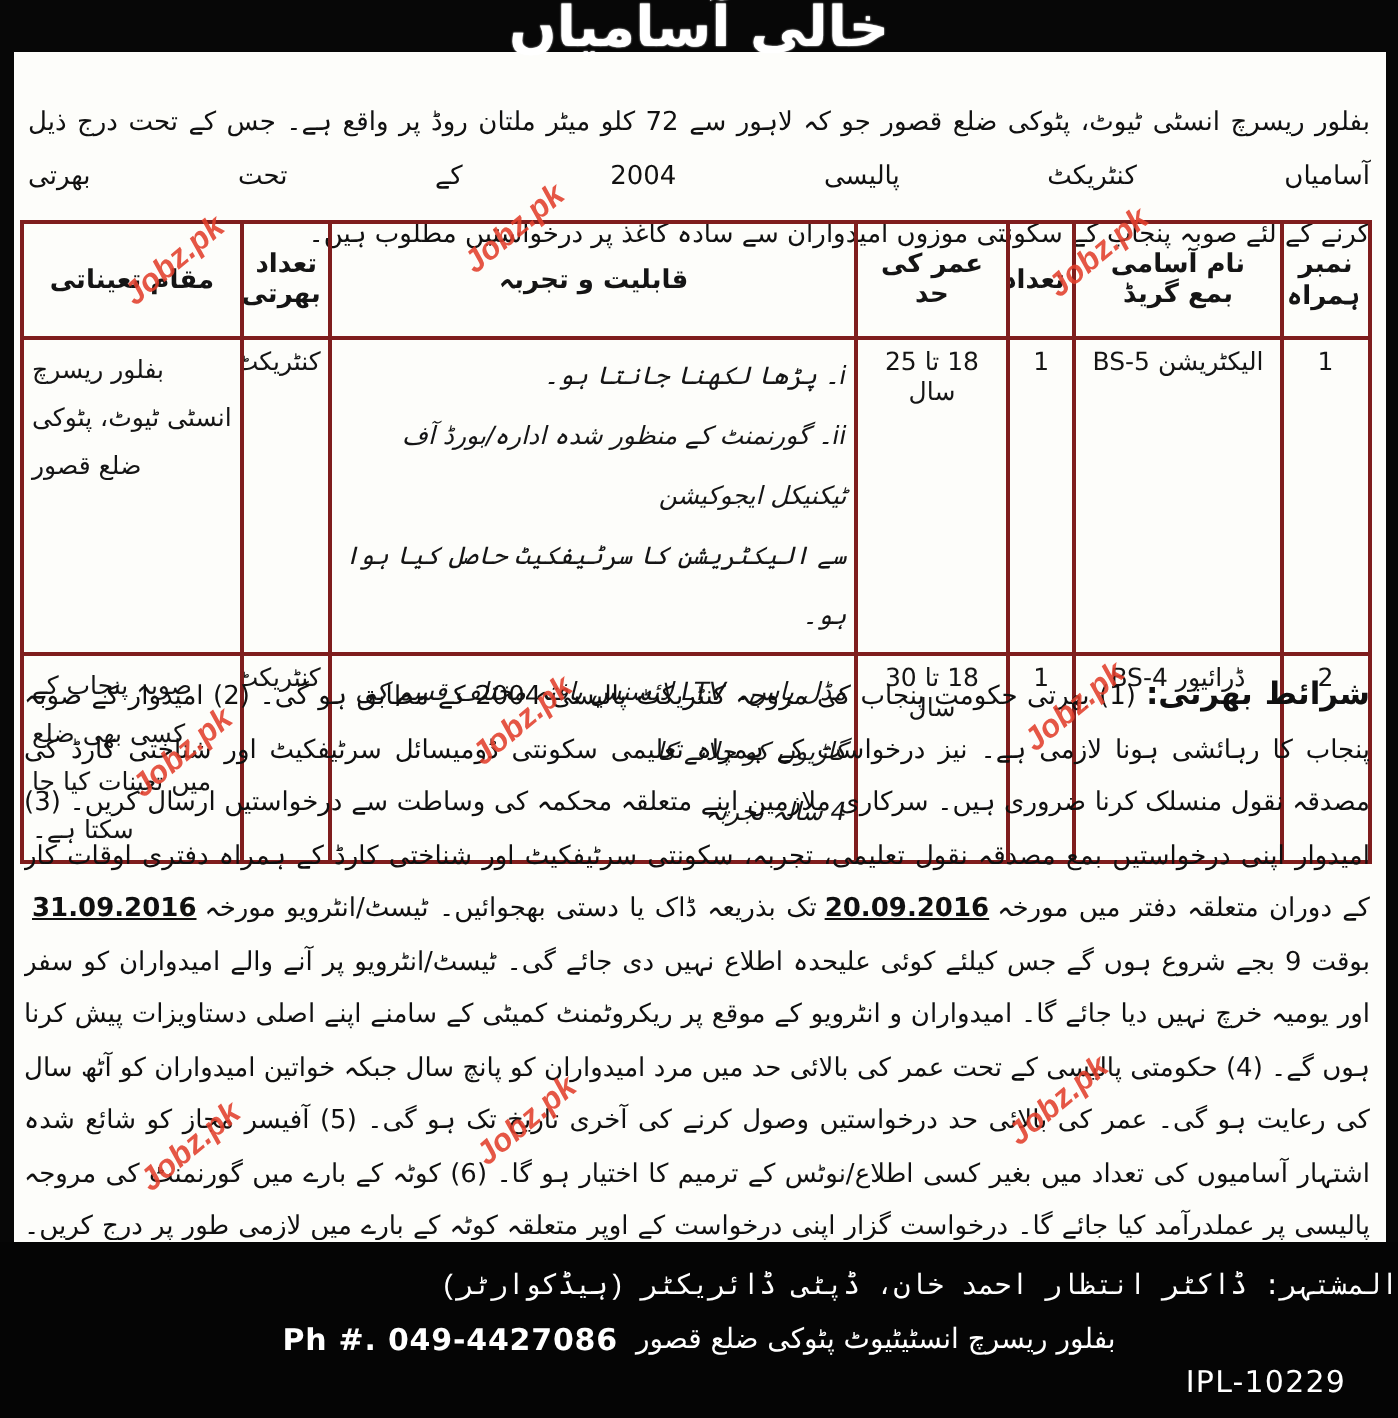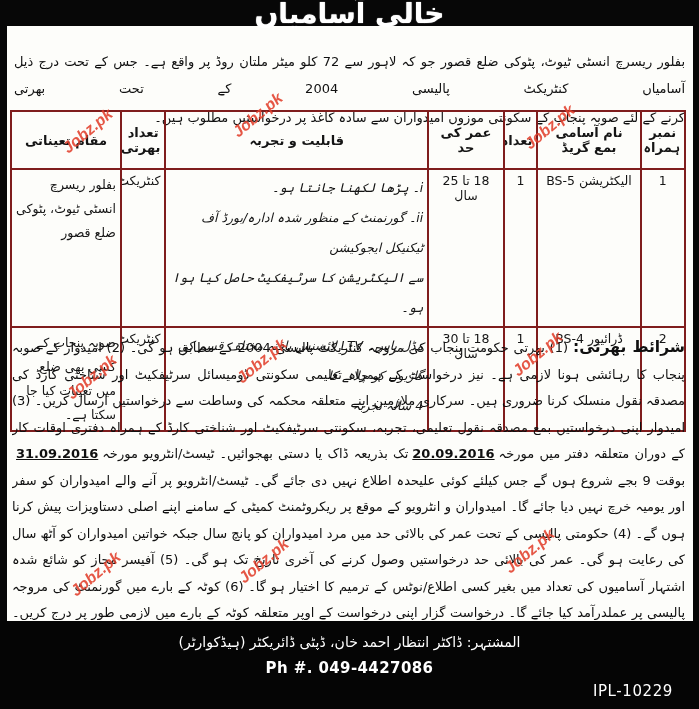--- a/index.html
+++ b/index.html
@@ -17,30 +17,30 @@
   .intro .l2{text-align:right;margin-top:2px;}
   table.jobs{position:absolute;top:110px;right:13px;width:676px;border-collapse:collapse;
              direction:rtl;table-layout:fixed;}
   table.jobs th,table.jobs td{border:2px solid #7f1d1d;font-size:12.5px;padding:3px 4px;
              overflow:hidden;background:transparent;}
   table.jobs th{height:50px;font-weight:bold;vertical-align:middle;text-align:center;font-size:13px;}
   tr.r1 td{height:96px;}
   tr.r2 td{height:56px;}
   td.c{text-align:center;vertical-align:top;padding-top:7px;}
   td.qual{text-align:right;vertical-align:top;white-space:pre-line;line-height:30px;padding:4px 9px;font-style:italic;}
-  td.place{text-align:right;vertical-align:top;padding-top:6px;line-height:24px;}
+  td.place{text-align:left;vertical-align:top;padding-top:6px;line-height:24px;}
   .latin{font-family:"DejaVu Sans",sans-serif;}
   .conditions{position:absolute;top:334px;right:14px;left:12px;height:286px;overflow:hidden;
               direction:rtl;text-align:justify;font-size:13px;line-height:26.5px;color:#101010;}
   .conditions .lbl{font-weight:bold;font-size:15.5px;letter-spacing:.5px;margin-left:5px;}
   .conditions .date{font-weight:bold;text-decoration:underline;margin:0 4px;unicode-bidi:embed;
                     direction:ltr;display:inline-block;}
   .footer-bar{position:absolute;top:621px;left:0;width:699px;height:88px;background:#050505;
               color:#fff;z-index:5;}
-  .footer-bar .issuer{margin-top:13px;text-align:center;direction:rtl;font-size:14px;}
+  .footer-bar .issuer{margin-top:13px;text-align:right;direction:rtl;font-size:14px;font-family:Liberation Mono, monospace;}
   .footer-bar .line2{margin-top:9px;display:flex;direction:rtl;justify-content:center;
                      align-items:center;gap:9px;font-size:14px;}
   .footer-bar .phone{font-size:15px;font-weight:bold;letter-spacing:.4px;}
   .ref{position:absolute;right:26px;bottom:9px;font-size:15px;color:#fff;letter-spacing:.6px;margin-left:45px;}
   .wm{position:absolute;color:#e2402d;font-weight:bold;font-size:16px;
       font-family:"Liberation Sans",sans-serif;transform:rotate(-40deg);opacity:.88;z-index:2;
       font-style:italic;pointer-events:none;}
 </style>
 </head>
 <body>
@@ -101,20 +101,21 @@
       <td class="place">صوبہ پنجاب کے کسی بھی ضلع میں تعینات کیا جا سکتا ہے۔</td>
     </tr>
   </tbody>
     </table>
 
   <div class="conditions"><span class="lbl">شرائط بھرتی:</span><span>(1) بھرتی حکومت پنجاب کی مروجہ کنٹریکٹ پالیسی 2004 کے مطابق ہو گی۔ (2) امیدوار کے صوبہ پنجاب کا رہائشی ہونا لازمی ہے۔ نیز درخواست کے ہمراہ تعلیمی سکونتی ڈومیسائل سرٹیفکیٹ اور شناختی کارڈ کی مصدقہ نقول منسلک کرنا ضروری ہیں۔ سرکاری ملازمین اپنے متعلقہ محکمہ کی وساطت سے درخواستیں ارسال کریں۔ (3) امیدوار اپنی درخواستیں بمع مصدقہ نقول تعلیمی، تجربہ، سکونتی سرٹیفکیٹ اور شناختی کارڈ کے ہمراہ دفتری اوقات کار کے دوران متعلقہ دفتر میں مورخہ</span><span class="date latin">20.09.2016</span><span>تک بذریعہ ڈاک یا دستی بھجوائیں۔ ٹیسٹ/انٹرویو مورخہ</span><span class="date latin">31.09.2016</span><span>بوقت 9 بجے شروع ہوں گے جس کیلئے کوئی علیحدہ اطلاع نہیں دی جائے گی۔ ٹیسٹ/انٹرویو پر آنے والے امیدواران کو سفر اور یومیہ خرچ نہیں دیا جائے گا۔ امیدواران و انٹرویو کے موقع پر ریکروٹمنٹ کمیٹی کے سامنے اپنے اصلی دستاویزات پیش کرنا ہوں گے۔ (4) حکومتی پالیسی کے تحت عمر کی بالائی حد میں مرد امیدواران کو پانچ سال جبکہ خواتین امیدواران کو آٹھ سال کی رعایت ہو گی۔ عمر کی بالائی حد درخواستیں وصول کرنے کی آخری تاریخ تک ہو گی۔ (5) آفیسر مجاز کو شائع شدہ اشتہار آسامیوں کی تعداد میں بغیر کسی اطلاع/نوٹس کے ترمیم کا اختیار ہو گا۔ (6) کوٹہ کے بارے میں گورنمنٹ کی مروجہ پالیسی پر عملدرآمد کیا جائے گا۔ درخواست گزار اپنی درخواست کے اوپر متعلقہ کوٹہ کے بارے میں لازمی طور پر درج کریں۔ (7) ملازمین کوٹہ کی درخواستیں دینے والے محکمہ ہذا کے سکیل نمبر 1 تا 5 کے ملازمین اور جونیئر کلرکس کے بچے اپنے والد کا سروس سرٹیفکیٹ یا ریٹائرمنٹ کی صورت میں پنشن بک کی مصدقہ نقل بھی درخواست کے ساتھ لف کریں۔ (8) تمام آسامیاں پانچ سالہ کنٹریکٹ کی بنیاد پر پُر کی جائے گی۔ حکومت کی جاری کردہ پالیسی کے مطابق بھرتی ہو گی۔</span></div>
 
   <div class="footer-bar">
     <div class="issuer">المشتہر: ڈاکٹر انتظار احمد خان، ڈپٹی ڈائریکٹر (ہیڈکوارٹر)</div>
     <div class="line2">
+      <span>بفلور ریسرچ انسٹیٹیوٹ پٹوکی ضلع قصور</span>
       <span class="phone latin">Ph #. 049-4427086</span>
     </div>
     <div class="ref latin">IPL-10229</div>
   </div>
 
   <span class="wm" style="left:58px;top:122px">Jobz.pk</span>
   <span class="wm" style="left:228px;top:106px">Jobz.pk</span>
   <span class="wm" style="left:520px;top:118px">Jobz.pk</span>
   <span class="wm" style="left:62px;top:368px">Jobz.pk</span>
   <span class="wm" style="left:232px;top:352px">Jobz.pk</span>

